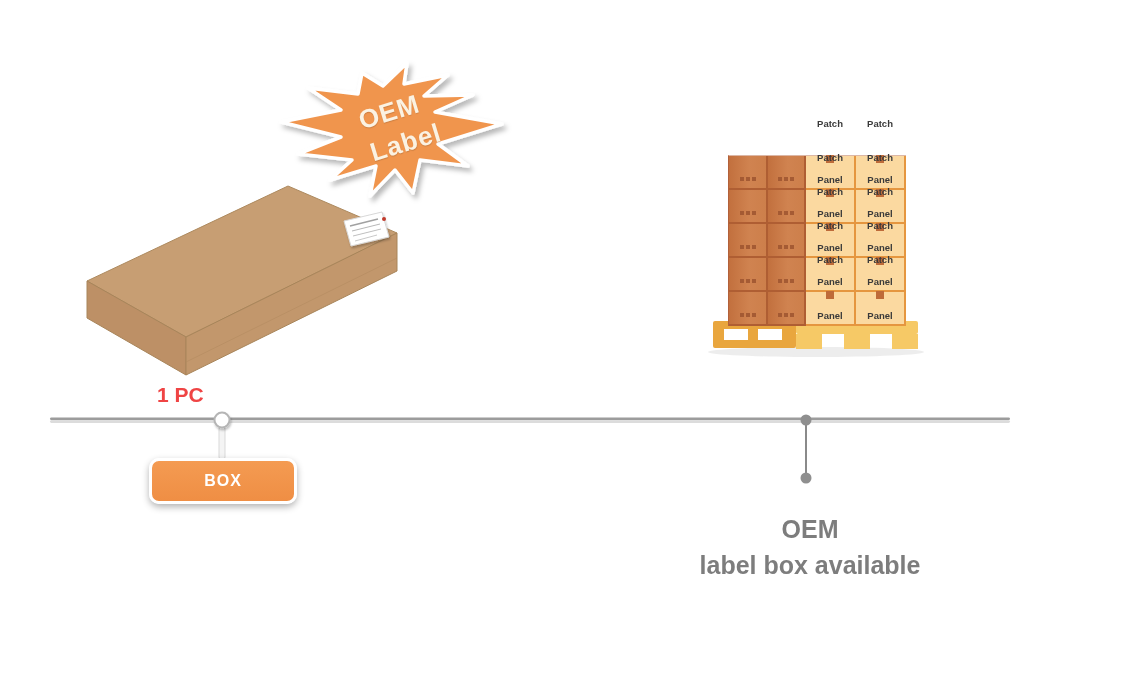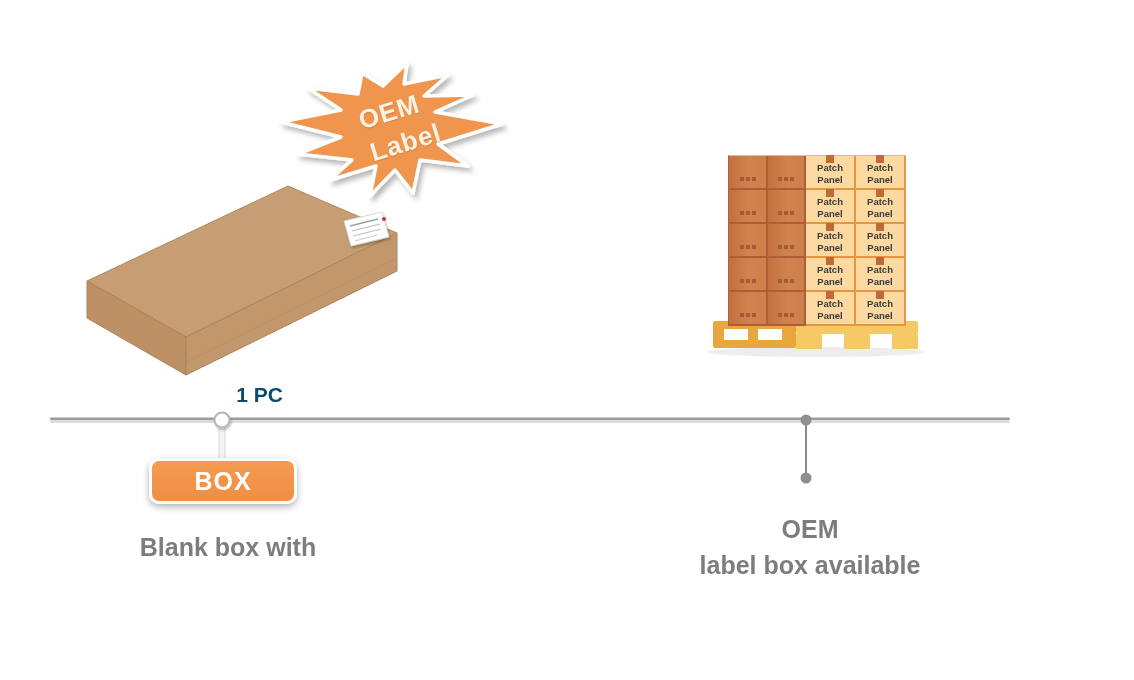--- a/index.html
+++ b/index.html
@@ -19,32 +19,32 @@
     display:flex;flex-direction:column;align-items:center;justify-content:center;
     color:#FBF2E2;font-weight:bold;font-size:26px;line-height:34px;
     letter-spacing:1px;
     text-shadow:0 1px 1px rgba(0,0,0,0.15);
     pointer-events:none;
   }
   .burst-text .l2{margin-left:14px;}
 
   
   .qty-label{
-    position:absolute;left:143px;top:383px;width:140px;
-    text-align:right;font-size:21px;font-weight:bold;color:#0c4a6e;
+    position:absolute;left:157px;top:383px;width:140px;
+    text-align:left;font-size:21px;font-weight:bold;color:#ef4444;
   }
 
   
   .box-callout{
     position:absolute;left:149px;top:458px;width:148px;height:46px;
     background:linear-gradient(180deg,#F49B52,#EF8E44);
     border:3px solid #ffffff;border-radius:10px;
     box-shadow:0 3px 7px rgba(0,0,0,0.30);
     display:flex;align-items:center;justify-content:center;
-    color:#ffffff;font-size:25px;font-weight:bold;letter-spacing:1px;
+    color:#ffffff;font-size:16px;font-weight:bold;letter-spacing:1px;
     box-sizing:border-box;
   }
 
   
   .caption{
     position:absolute;text-align:center;
     color:#7d7d7d;font-size:25px;font-weight:bold;line-height:36px;
   }
   .caption-left{left:68px;top:529px;width:320px;}
   .caption-right{left:620px;top:511px;width:380px;}
@@ -52,21 +52,21 @@
   
   .pallet-stack{
     position:absolute;left:728px;top:155px;width:177px;height:170px;
     display:grid;
     grid-template-columns:39px 38px 50px 50px;
     grid-auto-rows:34px;
     border-left:1px solid #b2603a;
     border-top:1px solid rgba(178,96,58,0.45);
     box-sizing:content-box;
   }
-  .cell{position:relative;box-sizing:border-box;}
+  .cell{position:relative;box-sizing:border-box;gap:44px;}
   .cell-dark{
     background:linear-gradient(90deg,#c2703e 0%,#d08350 55%,#cd7f4b 100%);
     border-right:2px solid #af5e33;
     border-bottom:2px solid #af5e33;
   }
   .cell-dark::after{
     content:"";position:absolute;left:50%;bottom:7px;margin-left:-8px;
     width:4px;height:4px;background:#9e5530;
     box-shadow:6px 0 0 #9e5530,12px 0 0 #9e5530;
     opacity:0.85;
@@ -157,21 +157,20 @@
     <span class="l2">Label</span>
   </div>
 
   <div class="qty-label">1 PC</div>
 
   <div class="box-callout">
     <span>BOX</span>
   </div>
 
   <div class="caption caption-left">
-    <div>Blank box with</div>
   </div>
   <div class="caption caption-right">
     <div>OEM</div>
     <div>label box available</div>
   </div>
 
   <div class="pallet-stack">
       <div class="cell cell-dark"></div>
       <div class="cell cell-dark"></div>
       <div class="cell cell-light">

